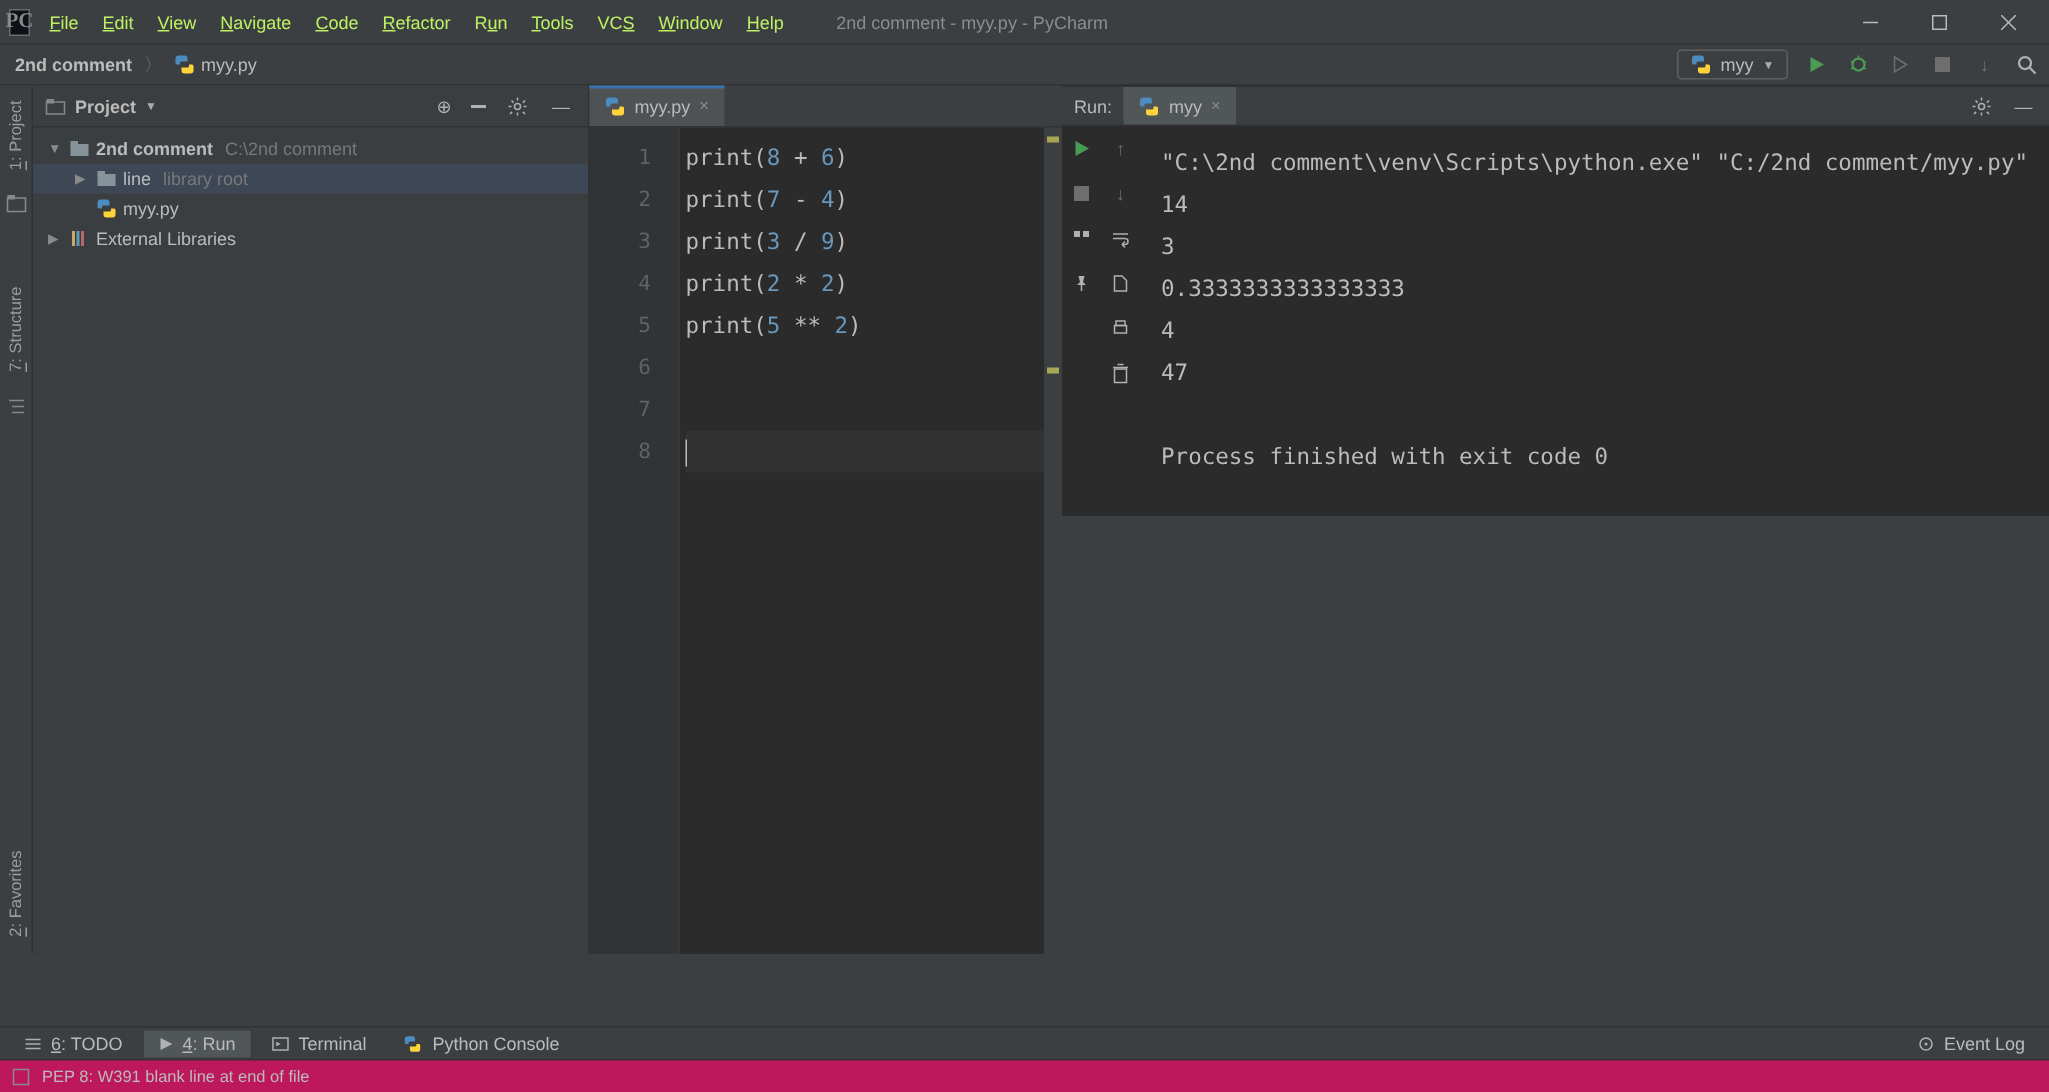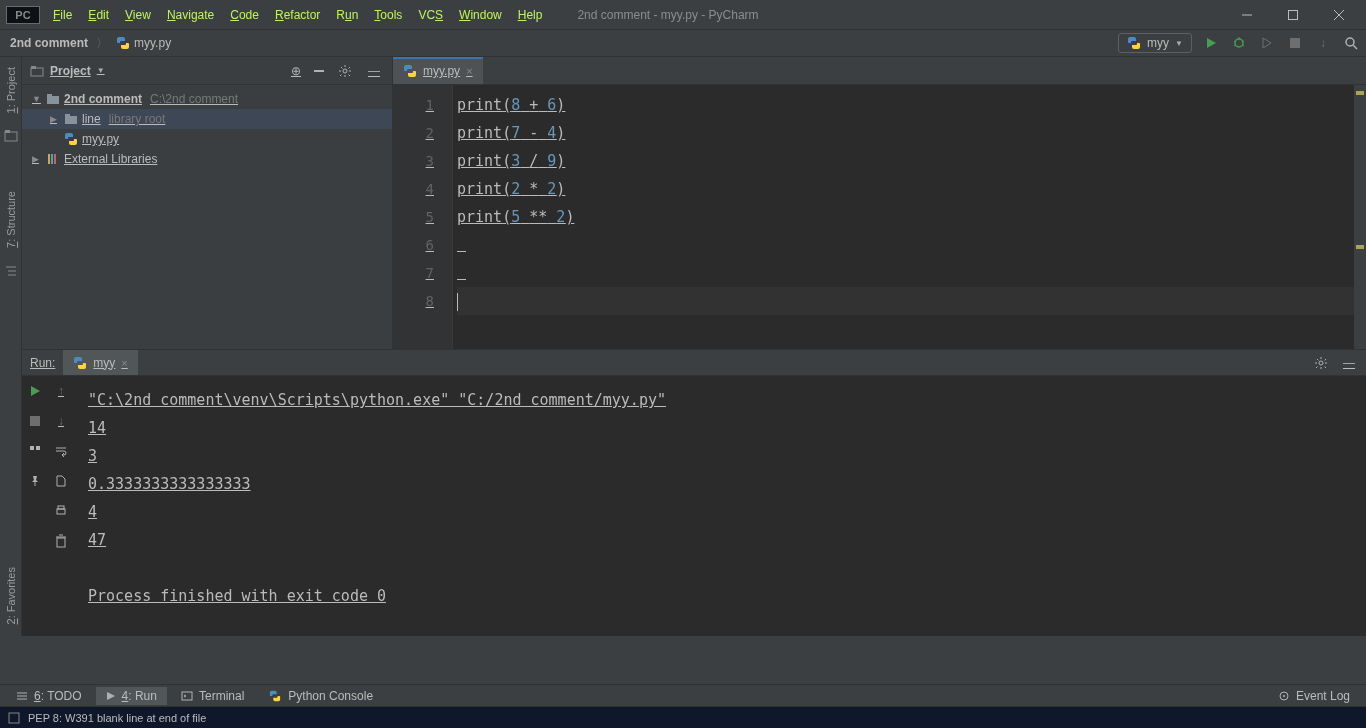--- a/index.html
+++ b/index.html
@@ -14,26 +14,26 @@
   flex-direction: column;
 }
 .titlebar {
   height: 29px;
   background: #3c3f41;
   display: flex;
   align-items: center;
   padding: 0 4px;
 }
 .app-icon {
-  width: 34px; height: 18px;
+  width: 14px; height: 18px;
   background: #0d1117;
   border: 1px solid #6a6a6a;
   margin: 0 6px 0 2px;
   display: flex; align-items: center; justify-content: center;
-  font-size: 11px; color: #888; font-weight: bold;
+  font-size: 14px; color: #888; font-weight: bold; font-family: Liberation Serif, serif;
 }
 .menubar { display: flex; gap: 2px; }
 .menu-item { padding: 4px 7px; color: #bef264; cursor: default; }
 .menu-item .ul { text-decoration: underline; }
 .titlebar-title { margin-left: 28px; color: #8c8c8c; }
 .titlebar-spacer { flex: 1; }
 .win-controls { display: flex; }
 .win-btn {
   width: 46px; height: 29px;
   display: flex; align-items: center; justify-content: center;
@@ -214,21 +214,21 @@
   padding: 0 6px;
   margin-top: 48px;
 }
 .btab { padding: 2px 10px; display: flex; align-items: center; gap: 6px; color: #bbbbbb; }
 .btab.active { background: #515658; }
 .btab .ul { text-decoration: underline; }
 .bottom-right { margin-left: auto; display: flex; align-items: center; gap: 6px; }
 
 .status-bar {
   height: 22px;
-  background: #0f172a;
+  background: #be185d;
   border-top: 1px solid #323232;
   display: flex; align-items: center;
   padding: 0 8px; gap: 10px;
   font-size: 11px;
 }
 .status-left { display: flex; align-items: center; gap: 8px; }
 .status-right { margin-left: auto; display: flex; align-items: center; gap: 14px; }
 .lock-icon, .man-icon { color: #888; }
 svg { display: block; }
 </style>
@@ -349,21 +349,21 @@
       <svg width="14" height="14" viewBox="0 0 14 14">
           <line x1="2" y1="3" x2="12" y2="3" stroke="#888"></line>
           <line x1="4" y1="7" x2="12" y2="7" stroke="#888"></line>
           <line x1="4" y1="11" x2="12" y2="11" stroke="#888"></line>
         </svg>
     </div>
     <div style="flex:1"></div>
     <div class="vtab" style="margin-bottom:8px"><span class="num">2</span>: Favorites</div>
   </div>
 
-  <div style="flex:1; display:flex; flex-direction:column; min-width:0;text-decoration:underline;">
+  <div style="flex:1; display:flex; flex-direction:row; min-width:0;">
     <div style="flex:1; display:flex; min-height:0;">
 
       <div class="project-panel">
         <div class="panel-header">
           <svg width="14" height="14" viewBox="0 0 14 14">
               <rect x="1" y="4" width="12" height="8" fill="none" stroke="#888"></rect>
               <rect x="1" y="2" width="5" height="3" fill="#888"></rect>
             </svg>
           <span class="panel-title">Project</span>
           <span class="tri-down">▼</span>

